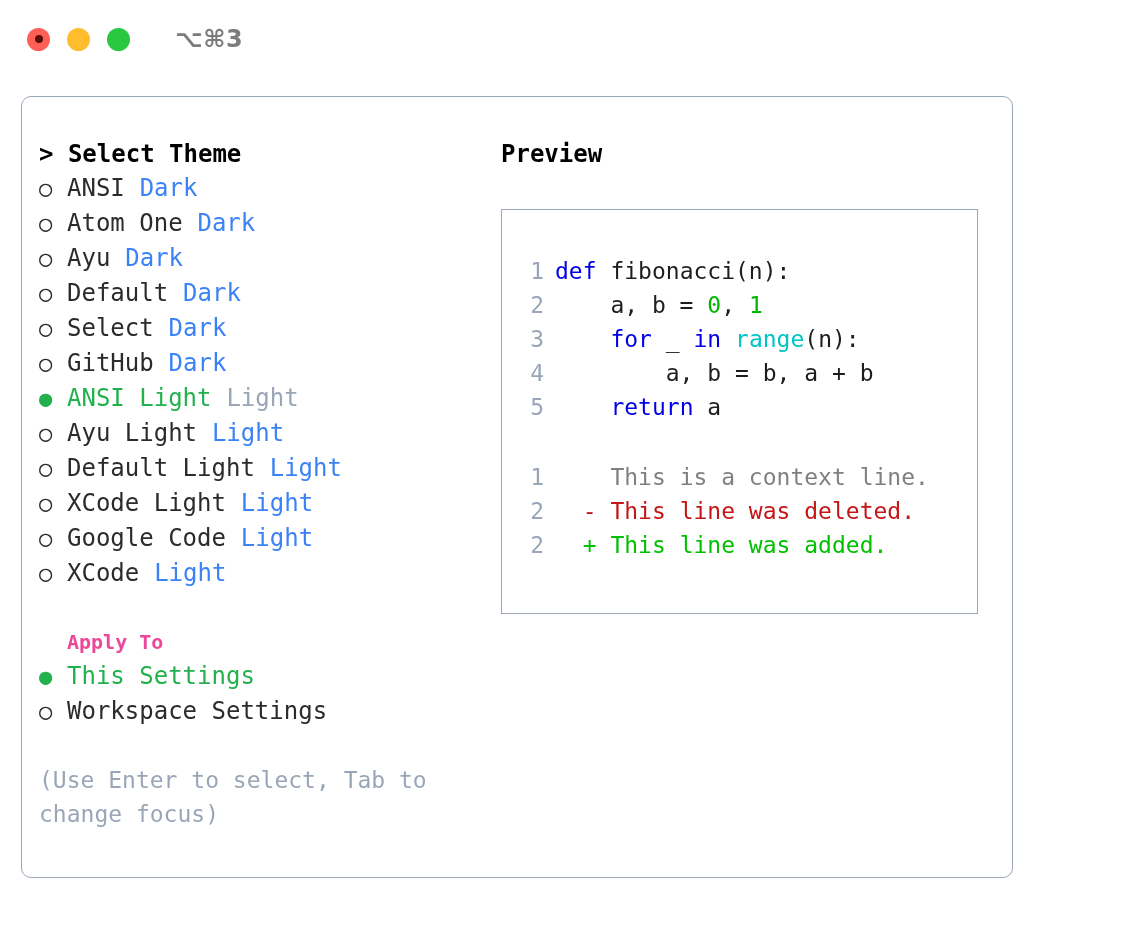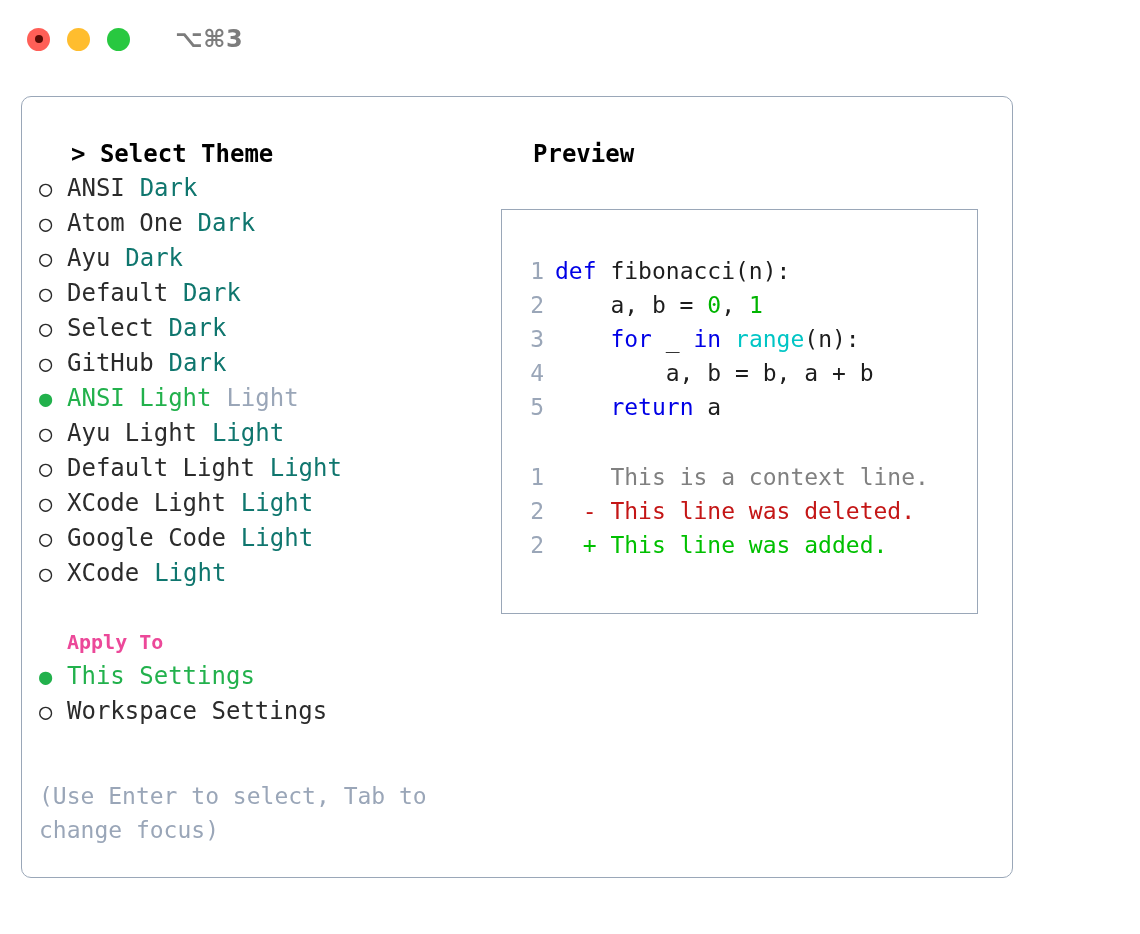--- a/index.html
+++ b/index.html
@@ -92,21 +92,20 @@
     width: 500px;
   }
 
   
   .heading {
     font-size: 24px;
     font-weight: bold;
     color: #000000;
     line-height: 34px;
     white-space: pre;
-    margin-left: 32px;
   }
 
   
   .list { margin-top: 0; }
   .row {
     display: flex;
     align-items: baseline;
     font-size: 24px;
     line-height: 34px;
     white-space: pre;
@@ -116,38 +115,38 @@
     display: inline-block;
     width: 28px;
     flex: 0 0 28px;
     font-size: 22px;
     color: #2b2b2b;
   }
   .row.selected .bullet { color: #22b14c; }
   .row.selected .label  { color: #22b14c; }
   .label { color: #2b2b2b; }
   .suffix {
-    color: #0f766e;
+    color: #3b82f6;
     margin-left: 0.62em;
   }
   .row.selected .suffix { color: #9aa6b8; }
 
   .spacer { height: 34px; }
 
   .subheading {
     font-size: 20px;
     line-height: 34px;
     color: #ec4899;
     padding-left: 28px;
     white-space: pre;
     font-weight: bold;
   }
 
   .hint {
-    margin-top: 50px;
+    margin-top: 34px;
     font-size: 23px;
     line-height: 34px;
     color: #9aa6b8;
     width: 410px;
   }
 
   
   .preview-box {
     margin-top: 38px;
     width: 477px;

